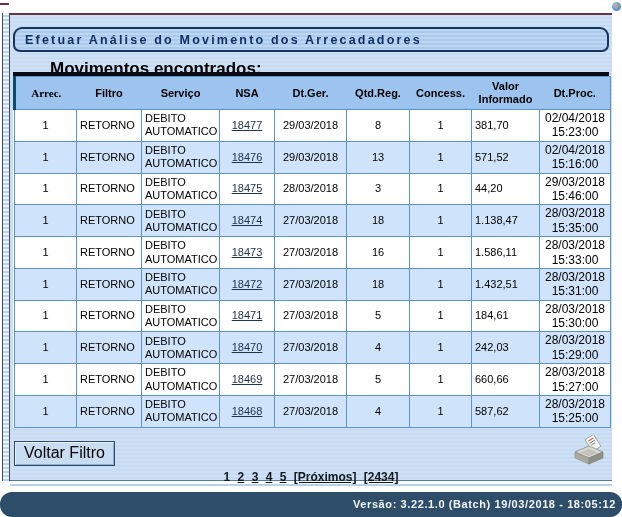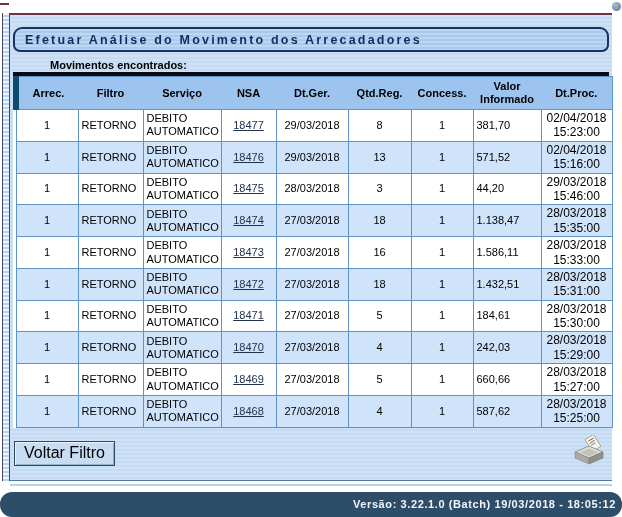--- a/index.html
+++ b/index.html
@@ -47,41 +47,41 @@
   .title-panel {
     position:absolute; left:3px; top:12px; width:596px; height:25px;
     border:2px solid #16355e; border-radius:9px 9px 7px 7px;
     background:repeating-linear-gradient(180deg, #bdd6f2 0 2px, #aac9ec 2px 4px);
     display:flex; align-items:center; padding-left:10px;
   }
   .title-panel span {
     font-size:12.5px; font-weight:bold; color:#0d2f5f; letter-spacing:2.2px; white-space:nowrap;
   }
 
-  .section-label { position:absolute; left:4px; top:44px; font-size:11px; font-weight:bold; color:#000;padding-left:36px; }
+  .section-label { position:absolute; left:4px; top:44px; font-size:17px; font-weight:bold; color:#000;padding-left:36px; }
 
   .black-bar { position:absolute; left:3px; top:57px; width:596px; height:4px; background:#0a0a14; }
 
   
   table.mov {
     position:absolute; left:3px; top:61px; width:596px;
     border-collapse:collapse; table-layout:fixed; font-size:11px; color:#000;
     background:#ffffff;
   }
   table.mov col.c-arrec{width:62px} table.mov col.c-remessa{width:65px}
   table.mov col.c-servico{width:78px} table.mov col.c-nsa{width:55px}
   table.mov col.c-dtger{width:72px} table.mov col.c-qtd{width:63px}
   table.mov col.c-concess{width:62px} table.mov col.c-valor{width:68px}
   table.mov col.c-dtproc{width:71px}
   table.mov th {
     height:33px; background:#9dc4ee; font-weight:bold; text-align:center;
     border:1px solid #5f92c8; border-left:none; border-right:none;
     line-height:1.15; padding:1px 2px; vertical-align:middle;
   }
-  table.mov th:first-child { border-left:6px solid #0c4a6e; }
+  table.mov th:first-child { border-left:3px solid #0c4a6e;font-family:Liberation Serif, serif; }
   table.mov th:last-child { border-right:1px solid #5f92c8; }
   table.mov td {
     height:31px; border:1px solid #5f92c8; padding:1px 3px;
     vertical-align:middle; text-align:center; line-height:1.2;
   }
   table.mov tbody tr:nth-child(even) td { background:#cfe3fa; }
   table.mov td.col-remessa, table.mov td.col-servico { text-align:left; }
   table.mov td.col-valor { text-align:left; padding-right:5px; }
   table.mov td.col-dtproc { font-size:12px; }
   a.nsa-link { color:#20344e; text-decoration:underline; cursor:pointer; }
@@ -314,20 +314,21 @@
           <line x1="18" y1="6.5" x2="24" y2="6.5" stroke="#5d8f5d" stroke-width="1"></line>
           <line x1="18" y1="9" x2="23" y2="9" stroke="#8a8ab0" stroke-width="1"></line>
         </g>
         <path d="M3 17 L17 11 L31 17 L17 23 Z" fill="#dcdcd4" stroke="#8a8a82" stroke-width="0.8"></path>
         <path d="M3 17 L3 23 L17 29 L17 23 Z" fill="#aaaaa2" stroke="#8a8a82" stroke-width="0.6"></path>
         <path d="M31 17 L31 23 L17 29 L17 23 Z" fill="#90908a" stroke="#7a7a74" stroke-width="0.6"></path>
         <path d="M8 17.5 L17 13.8 L26 17.5 L17 21.2 Z" fill="#c2c2ba"></path>
       </svg>
     </div>
 
+    <div class="pagination" id="pagination-host"><span class="current">1</span> <a href="#">2</a> <a href="#">3</a> <a href="#">4</a> <a href="#">5</a> <a href="#">[Próximos]</a> <a href="#">[2434]</a> </div>
 
   </div>
 </div>
 
 <div class="footer-gap-line"></div>
 
 <div class="footer-bar">
   <span>Versão: 3.22.1.0 (Batch) 19/03/2018 - 18:05:12</span>
 </div>
 

